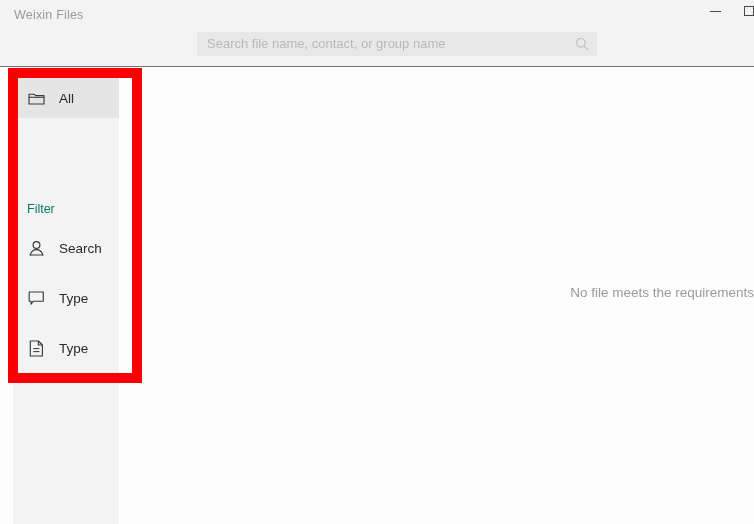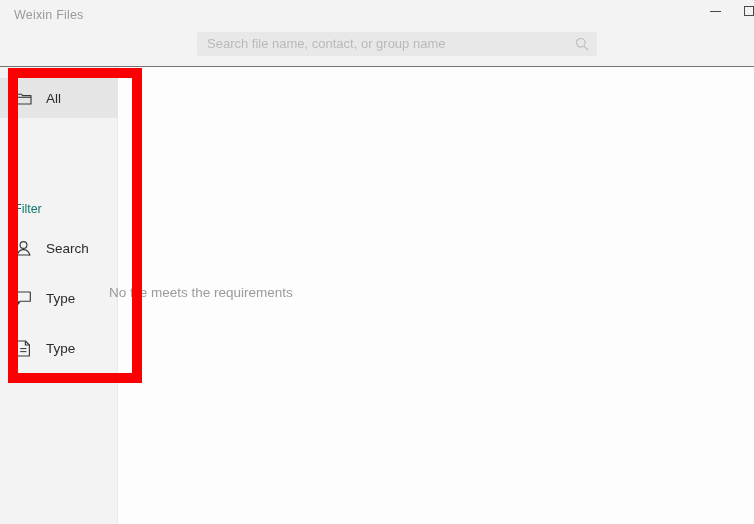--- a/index.html
+++ b/index.html
@@ -105,21 +105,21 @@
     position: absolute;
     right: 8px;
     top: 5px;
     width: 14px;
     height: 14px;
   }
 
   
   #sidebar {
     position: absolute;
-    left: 0;
+    left: 13px;
     top: 67px;
     width: 118px;
     height: 457px;
     background: #f3f3f3;
     border-right: 1px solid #e9e9e9;
     box-sizing: border-box;
   }
   .nav-item {
     position: absolute;
     left: 0;
@@ -175,21 +175,21 @@
     background: #fdfdfd;
   }
   #empty-state {
     position: absolute;
     left: 0;
     top: 0;
     width: 635px;
     height: 457px;
     display: flex;
     align-items: center;
-    justify-content: flex-start;
+    justify-content: flex-end;
   }
   #empty-text {
     font-size: 13.5px;
     color: #9a9a9a;
     margin-top: -6px;
     margin-left: -10px;
     white-space: nowrap;
   }
 
   

